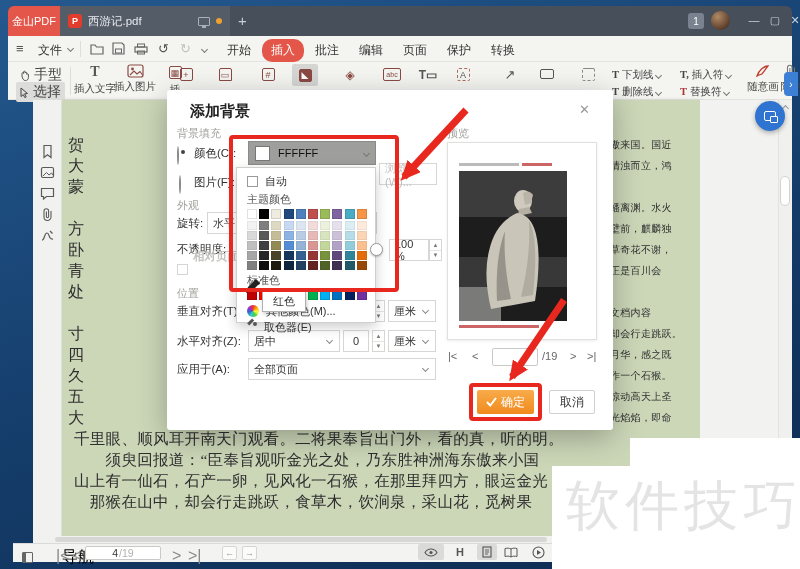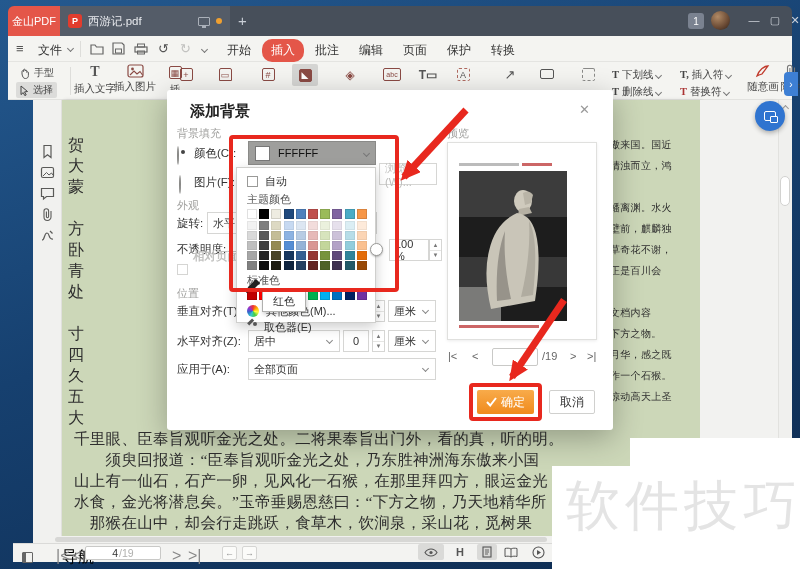--- a/index.html
+++ b/index.html
@@ -36,21 +36,21 @@
   .mitem{display:inline-block;font-size:12px;color:#333;padding:3px 9px;border-radius:10px;margin-right:2px;}
   .mitem.active{background:#e45649;color:#fff;}
   .searchbox{left:408px;top:39px;width:196px;height:20px;background:#fff;border:1px solid #e0e0dd;border-radius:3px;
     display:flex;align-items:center;padding:0 6px;gap:5px;}
   .search-glass{width:8px;height:8px;border:1.3px solid #9a9a97;border-radius:50%;position:relative;flex:0 0 auto;}
   .search-glass:after{content:"";position:absolute;left:6px;top:7px;width:4px;height:1.3px;background:#9a9a97;transform:rotate(45deg);}
   .search-ph{font-size:10.5px;color:#9a9a97;white-space:nowrap;}
   .mb-right{font-size:10.5px;color:#666;top:42px;}
   
   .toolbar{left:8px;top:62px;width:784px;height:38px;background:#f4f4f1;border-bottom:1px solid #e2e2df;}
-  .tb-sm{font-size:10px;color:#444;display:flex;align-items:center;gap:4px;padding:1px 4px;border-radius:2px;}
+  .tb-sm{font-size:14px;color:#444;display:flex;align-items:center;gap:4px;padding:1px 4px;border-radius:2px;}
   .tb-sm.sel{background:#dcdcda;}
   .bigbtn{display:flex;flex-direction:column;align-items:center;width:38px;}
   .bigbtn .lbl{font-size:10.5px;color:#444;margin-top:2px;white-space:nowrap;}
   .mid-ic{width:20px;height:17px;display:flex;align-items:center;justify-content:center;font-size:12px;color:#8a4a44;}
   .mid-ic .bx{width:13px;height:13px;border:1.2px solid #8a4a44;border-radius:2px;display:flex;align-items:center;justify-content:center;font-size:9px;}
   .mid-ic.selbg{background:#d5d5d3;border-radius:2px;width:26px;height:22px;}
   .tinytxt{font-size:10.5px;color:#444;white-space:nowrap;}
   .tico{color:#555;font-size:11px;font-weight:bold;}
   .blue-chev{left:784px;top:72px;width:14px;height:24px;background:#3d7fd4;border-radius:4px 0 0 4px;
     color:#fff;font-size:10px;display:flex;align-items:center;justify-content:center;}
@@ -338,31 +338,31 @@
 
   <div class="dl">傲来国。国近</div>
       <div class="dl">清浊而立，鸿</div>
       <div class="dl"></div>
       <div class="dl">蟠离渊。水火</div>
       <div class="dl">壁前，麒麟独</div>
       <div class="dl">草奇花不谢，</div>
       <div class="dl">正是百川会</div>
       <div class="dl"></div>
       <div class="dl">文档内容</div>
-      <div class="dl">下方之物。</div>
+      <div class="dl">却会行走跳跃。</div>
       <div class="dl">月华，感之既</div>
       <div class="dl">作一个石猴。</div>
       <div class="dl">惊动高天上圣</div>
+      <div class="dl">光焰焰，即命</div>
     </div>
   <div class="abs doc-serif docbottom">
 
-  <div class="dl">千里眼、臣奉旨观听金光之处。二将果奉旨出门外，看的真，听的明。</div>
+  <div class="dl">千里眼、顺风耳开南天门观看。二将果奉旨出门外，看的真，听的明。</div>
       <div class="dl">　　须臾回报道：“臣奉旨观听金光之处，乃东胜神洲海东傲来小国</div>
       <div class="dl">山上有一仙石，石产一卵，见风化一石猴，在那里拜四方，眼运金光</div>
-      <div class="dl">水食，金光将潜息矣。”玉帝垂赐恩慈曰：“下方之物，乃天地精华所</div>
       <div class="dl">　那猴在山中，却会行走跳跃，食草木，饮涧泉，采山花，觅树果</div>
     </div>
 
   <div class="abs hscroll"></div>
   <div class="abs hthumb"></div>
   <div class="abs statusbar"></div>
   <div class="abs sb-item" style="left:22px;gap:29px;">
     <span class="nav-ic"></span>
     <span>导航</span>
   </div>

